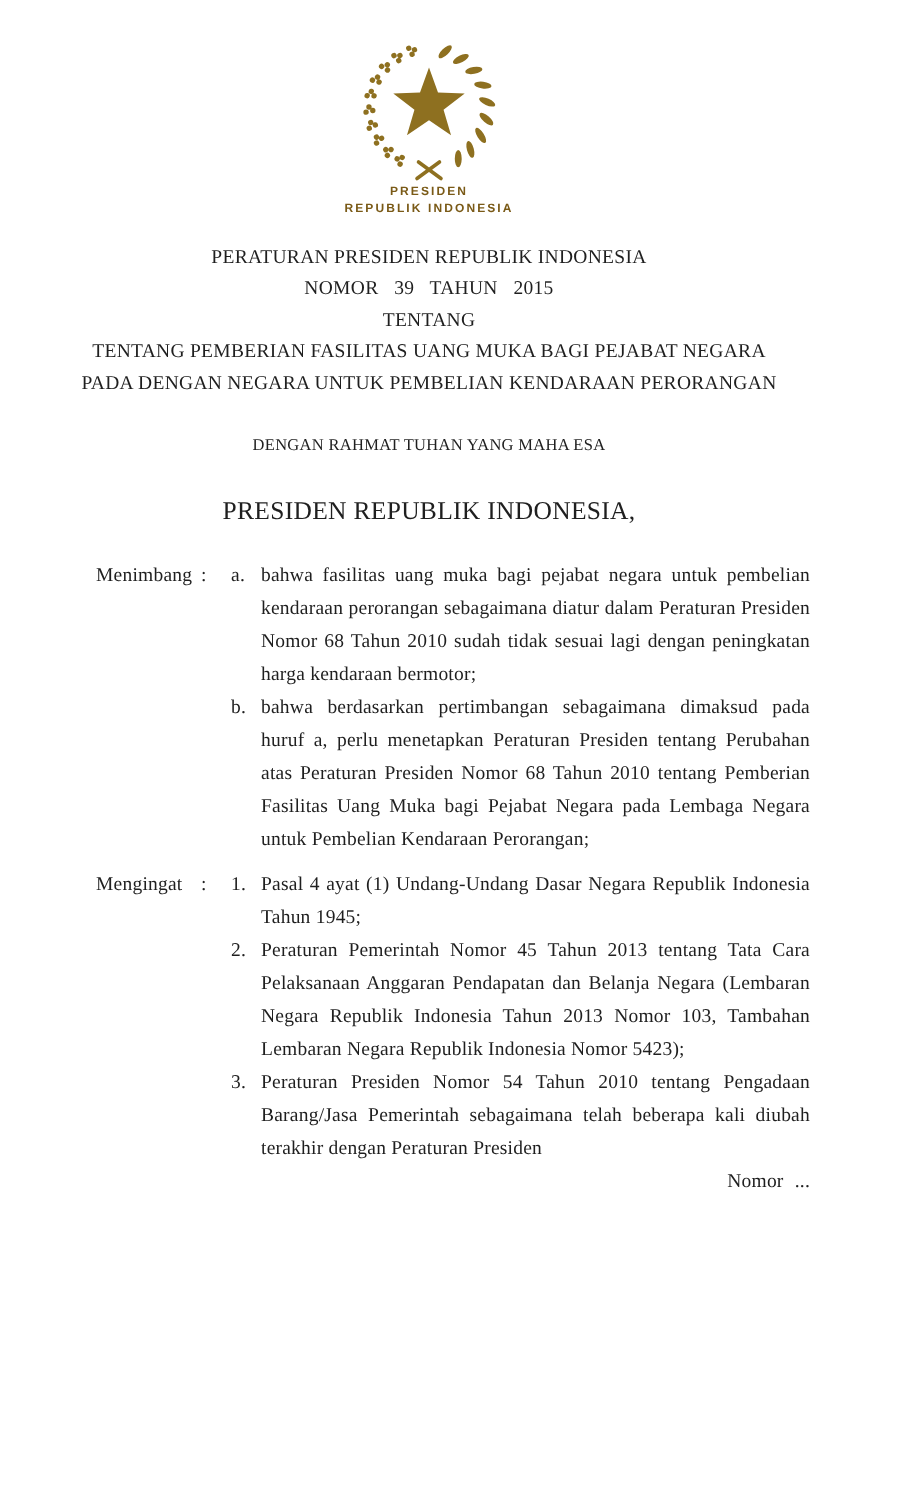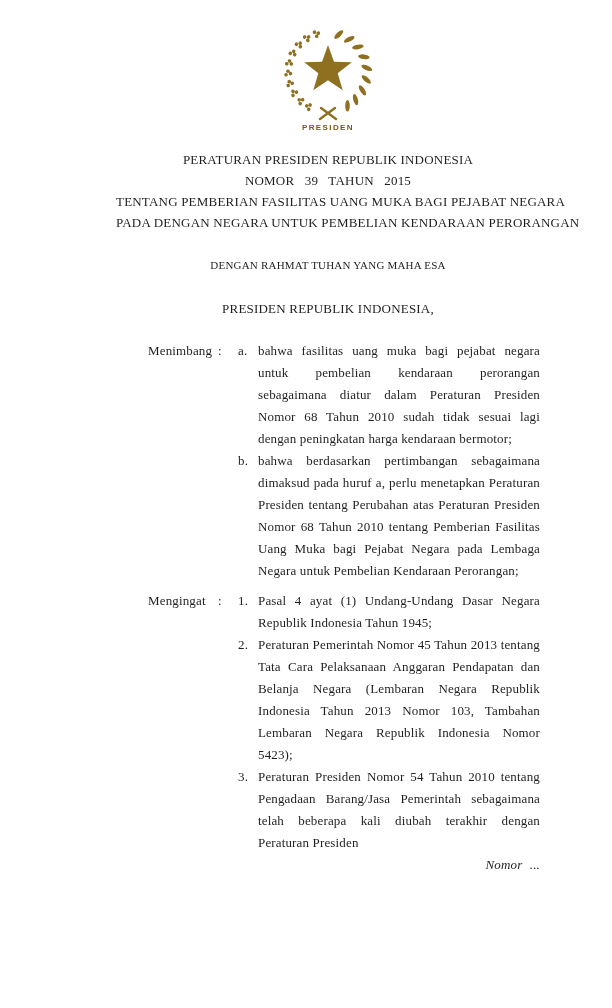--- a/index.html
+++ b/index.html
@@ -9,54 +9,54 @@
     --paper:#ffffff;
   }
   *{margin:0;padding:0;box-sizing:border-box;}
   html,body{background:#e9e9e9;}
   .page{
     width:612px;height:1008px;
     background:var(--paper);
     margin:0 auto;
     font-family:"Liberation Serif","DejaVu Serif",serif;
     color:var(--ink);
-    padding:26px 72px 0 116px;
+    padding:26px 72px 0 32px;
     position:relative;
     overflow:hidden;
   }
   
   .letterhead{text-align:center;}
   .emblem{display:block;margin:0 auto;}
   .lh-line{
     font-family:"Liberation Sans","DejaVu Sans",sans-serif;
     font-size:8px;font-weight:700;letter-spacing:1.4px;
     color:var(--letterhead);line-height:11px;
   }
   
   .title-block{margin-top:16px;text-align:center;}
   .title-line{
     font-size:13px;line-height:21px;white-space:nowrap;
     letter-spacing:0.2px;
   }
   .title-line:nth-child(2){word-spacing:7px;}
   
   .invocation{margin-top:22px;text-align:center;font-size:11px;line-height:21px;letter-spacing:0.2px;}
-  .issuer{margin-top:22px;text-align:center;font-size:13px;line-height:21px;letter-spacing:0.2px;}
+  .issuer{margin-top:22px;text-align:center;font-size:17px;line-height:21px;letter-spacing:0.2px;}
   
   .body-block{margin-top:21px;font-size:13px;line-height:22px;letter-spacing:0.15px;}
   .clause{display:flex;align-items:flex-start;}
   .clause + .clause{margin-top:8px;justify-content:flex-end;}
   .clause-label{width:70px;flex:none;margin-left:32px;}
   .clause-colon{width:20px;flex:none;}
   .clause-items{flex:1;min-width:0;}
   .item{display:flex;align-items:flex-start;}
   .item-marker{width:20px;flex:none;}
   .item-text{flex:1;text-align:justify;}
   
-  .catchword{margin-top:0;text-align:right;font-size:13px;line-height:22px;word-spacing:4px;font-style:italic;}
+  .catchword{margin-top:0;text-align:right;font-size:13px;line-height:22px;word-spacing:4px;}
 </style>
 </head>
 <body>
 
 <div class="page">
 
   <header class="letterhead">
     <svg class="emblem" viewBox="0 0 104 96" width="104" height="96" aria-hidden="true">
       <defs>
         <g id="leaf">
@@ -88,25 +88,27 @@
         <use href="#grain" transform="translate(52 46) rotate(-76)"></use>
         <use href="#grain" transform="translate(52 46) rotate(-91)"></use>
         <use href="#grain" transform="translate(52 46) rotate(-106)"></use>
         <use href="#grain" transform="translate(52 46) rotate(-121)"></use>
         <use href="#grain" transform="translate(52 46) rotate(-136)"></use>
         <use href="#grain" transform="translate(52 46) rotate(-150)"></use>
         <path d="M44 93 L59 82 M60 93 L45 82" stroke="var(--gold)" stroke-width="2.4" fill="none" stroke-linecap="round"></path>
       </g>
     </svg>
     <div class="lh-line">PRESIDEN</div>
+    <div class="lh-line">REPUBLIK INDONESIA</div>
   </header>
 
   <div class="title-block">
     <div class="title-line">PERATURAN PRESIDEN REPUBLIK INDONESIA</div>
     <div class="title-line">NOMOR 39 TAHUN 2015</div>
+    <div class="title-line">TENTANG</div>
     <div class="title-line">TENTANG PEMBERIAN FASILITAS UANG MUKA BAGI PEJABAT NEGARA</div>
     <div class="title-line">PADA DENGAN NEGARA UNTUK PEMBELIAN KENDARAAN PERORANGAN</div>
   </div>
 
   <p class="invocation">DENGAN RAHMAT TUHAN YANG MAHA ESA</p>
   <p class="issuer">PRESIDEN REPUBLIK INDONESIA,</p>
 
   <div class="body-block">
 
     <div class="clause">

